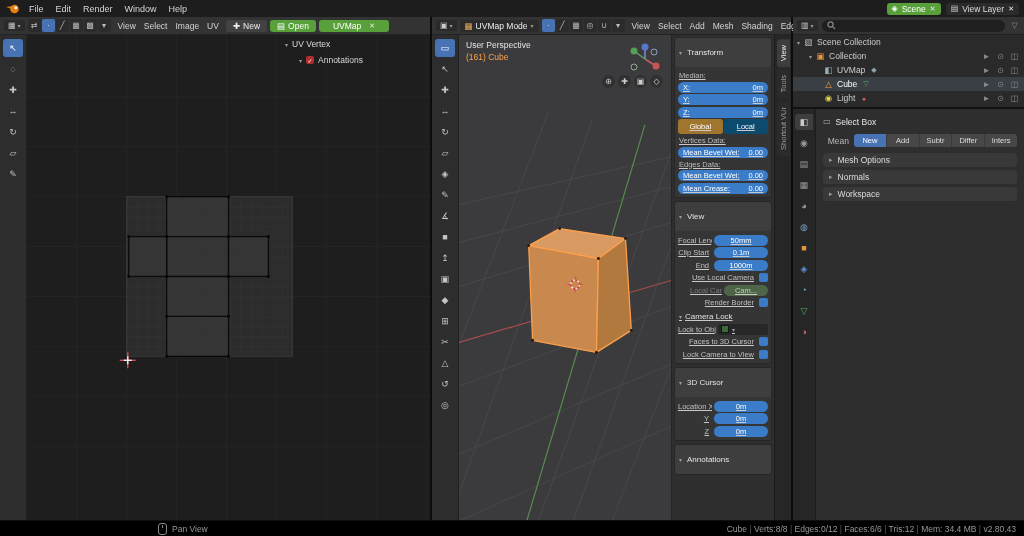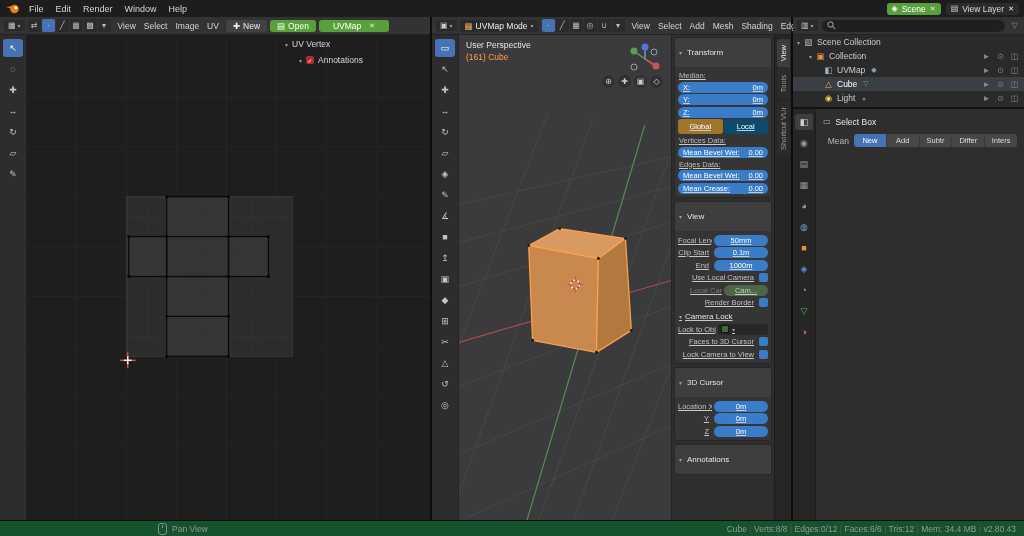--- a/index.html
+++ b/index.html
@@ -98,21 +98,21 @@
   .mode-row{display:flex;align-items:center;gap:5px;margin:5px 0 6px;}
   .mlabel{width:26px;text-align:right;color:#bbb;}
   .modebtns{flex:1;display:flex;}
   .modebtn{flex:1;height:13px;background:#474747;display:flex;align-items:center;justify-content:center;font-size:7.5px;color:#ddd;border-right:1px solid #3a3a3a;}
   .modebtn:first-child{border-radius:3px 0 0 3px;}
   .modebtn:last-child{border-radius:0 3px 3px 0;border-right:none;}
   .modebtn.active{background:#4772b3;color:#fff;}
   .psections .psection{height:14px;background:#393939;border-radius:3px;display:flex;align-items:center;padding:0 6px;margin:3px 0;color:#ddd;}
   .psections .psection::before{content:"▸";margin-right:5px;color:#999;font-size:7px;}
   
-  .statusbar{position:absolute;left:0;right:0;bottom:0;height:15px;background:#14532d;border-top:1px solid #0f0f0f;
+  .statusbar{position:absolute;left:0;right:0;bottom:0;height:15px;background:#000000;border-top:1px solid #0f0f0f;
              display:flex;align-items:center;font-size:8.5px;color:#979797;padding:0 8px;}
   .sb-left{display:flex;align-items:center;gap:5px;margin-left:150px;}
   .mouse-icon{display:inline-block;width:7px;height:10px;border:1px solid #8a8a8a;border-radius:3px;position:relative;}
   .mouse-icon::after{content:"";position:absolute;left:2.5px;top:1px;width:1px;height:3px;background:#8a8a8a;}
   .sb-right{margin-left:auto;display:flex;align-items:center;}
   .stat{white-space:pre;}
   .stat:not(:first-child)::before{content:" | ";color:#5a5a5a;}
 </style>
 </head>
 <body>
@@ -605,20 +605,25 @@
           <div class="mode-row">
             <span class="mlabel">Mean</span>
             <div class="modebtns">
                 <div class="modebtn active">New</div>
                 <div class="modebtn">Add</div>
                 <div class="modebtn">Subtr</div>
                 <div class="modebtn">Differ</div>
                 <div class="modebtn">Inters</div>
               </div>
           </div>
+          <div class="psections">
+              <div class="psection">Mesh Options</div>
+              <div class="psection">Normals</div>
+              <div class="psection">Workspace</div>
+            </div>
         </div>
       </div>
     </div>
   </div>
 
   <div class="statusbar">
     <div class="sb-left">
       <span class="mouse-icon"></span>
       <span>Pan View</span>
     </div>

